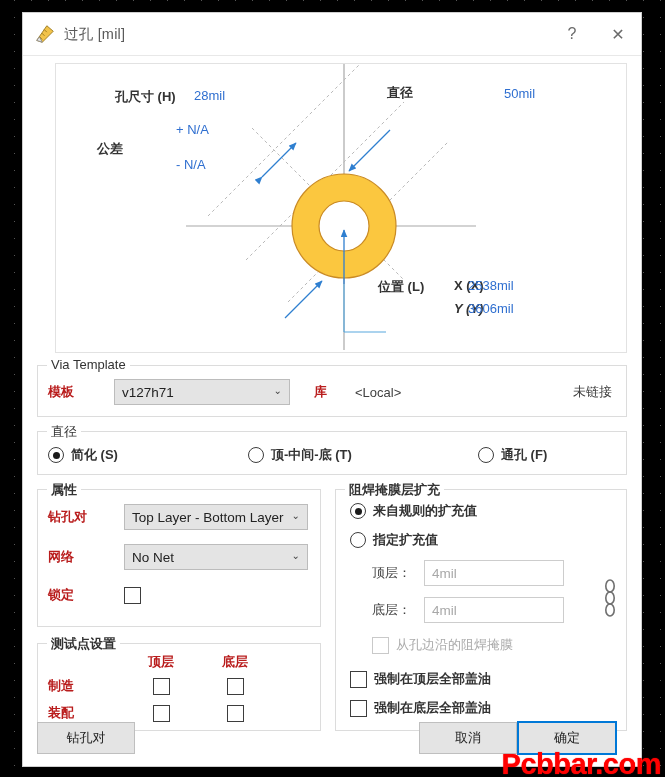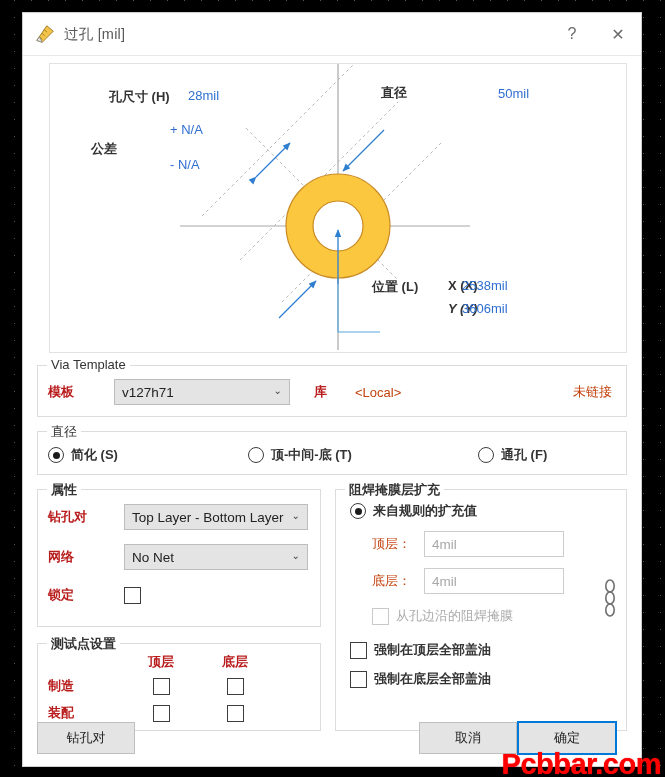--- a/index.html
+++ b/index.html
@@ -30,41 +30,41 @@
   }
   .title-icon{width:22px;height:22px;margin-left:11px;margin-right:8px;display:block;}
   .title-text{font-size:14.5px;color:#5a5a5a;letter-spacing:.2px;}
   .title-btns{position:absolute;right:0;top:0;height:42px;display:flex;}
   .tb-btn{width:46px;height:42px;display:flex;align-items:center;justify-content:center;color:#6b6b6b;font-size:16px;cursor:default;}
 
   .body{padding:0 14px;box-sizing:border-box;}
 
   
   .preview{
-    position:relative;margin:7px 0 4px 12px;height:288px;
+    position:relative;margin:7px 0 4px 18px;height:288px;
     border:1px solid #e2e2e2;background:#fff;overflow:hidden;
   }
   .lbl{position:absolute;font-size:13px;white-space:nowrap;}
   .lbl-dark{color:#333;font-weight:bold;}
   .lbl-blue{color:#2f6fd0;font-weight:normal;}
 
   
   .grp{
     position:relative;border:1px solid #dcdcdc;margin-top:14px;
     box-sizing:border-box;
   }
   .grp>legend, .grp>.grp-title{
     position:absolute;top:-9px;left:9px;background:#fff;padding:0 4px;
     font-size:13px;color:#333;white-space:nowrap;
   }
   .grp-title.bold{font-weight:bold;}
 
   .row{display:flex;align-items:center;}
   .fld-label{font-size:13px;color:#b91c1c;font-weight:bold;}
-  .fld-label.light{font-weight:normal;color:#c2410c;}
+  .fld-label.light{font-weight:normal;color:#404040;}
 
   select.combo, .combo{
     -webkit-appearance:none;appearance:none;
     background:#e4e4e4;border:1px solid #bcbcbc;
     height:26px;font-size:13.5px;color:#222;
     padding:0 22px 0 7px;box-sizing:border-box;
     font-family:"Liberation Sans",sans-serif;
     position:relative;
   }
   .combo-wrap{position:relative;display:inline-block;text-align:center;}
@@ -288,20 +288,26 @@
       <div style="flex:1;">
         <div class="grp" style="height:242px;">
           <span class="grp-title bold">阻焊掩膜层扩充</span>
 
           <div style="padding:12px 8px 0 14px;">
             <span class="opt">
               <span class="radio on"></span>
               <span>来自规则的扩充值</span>
             </span>
           </div>
+          <div style="padding:11px 8px 0 14px;">
+            <span class="opt">
+              <span class="radio"></span>
+              <span>指定扩充值</span>
+            </span>
+          </div>
 
           <div class="row" style="padding:11px 8px 0 36px;">
             <span class="fld-label light" style="width:52px;">顶层：</span>
             <input class="txt" style="width: 140px;" disabled="" value="4mil">
             <span style="flex:1;"></span>
             <svg width="16" height="50" viewBox="0 0 16 50" style="position:absolute;right:8px;top:88px;">
               <ellipse cx="8" cy="8" rx="4.2" ry="6" fill="none" stroke="#6f6f6f" stroke-width="1.6"></ellipse>
               <ellipse cx="8" cy="20" rx="4.2" ry="6" fill="none" stroke="#6f6f6f" stroke-width="1.6"></ellipse>
               <ellipse cx="8" cy="32" rx="4.2" ry="6" fill="none" stroke="#6f6f6f" stroke-width="1.6"></ellipse>
             </svg>

